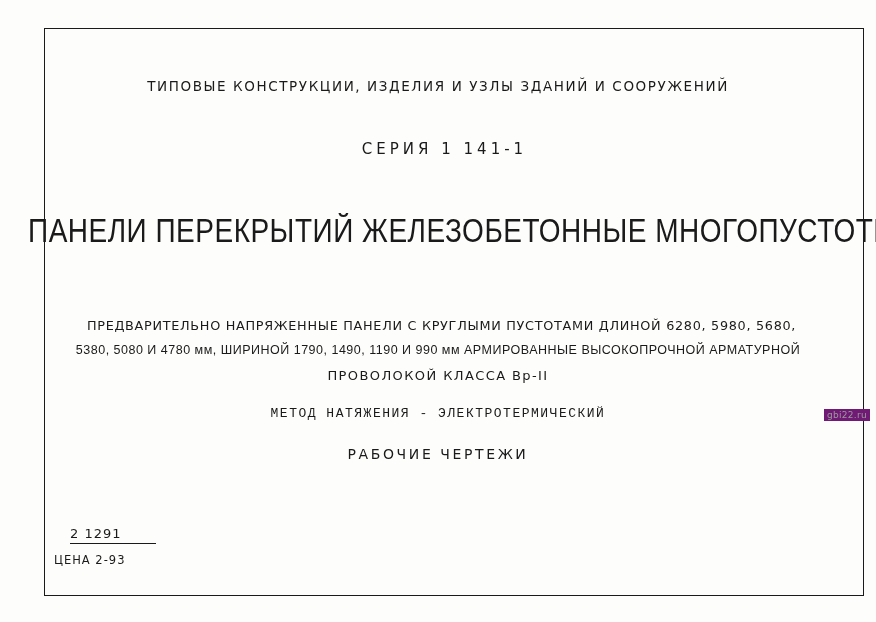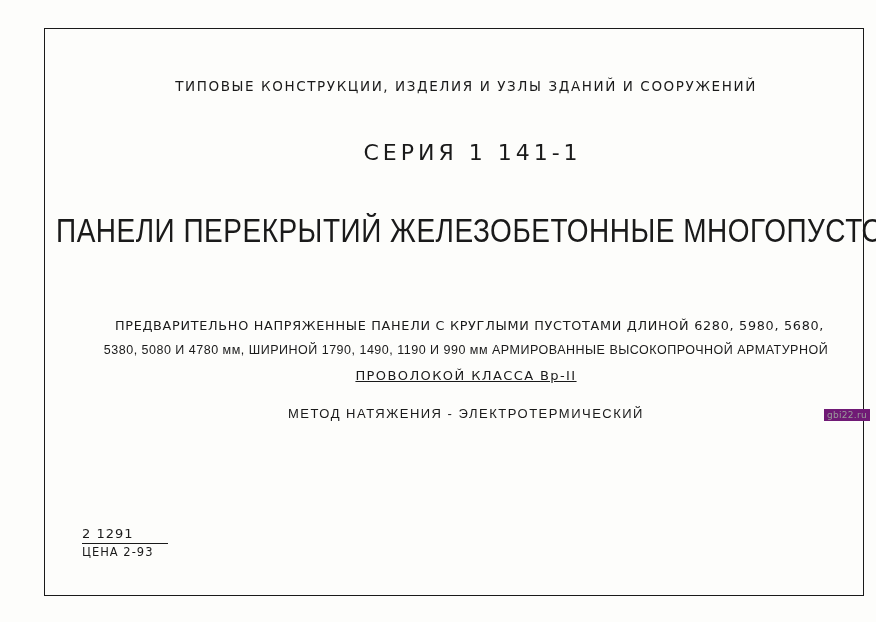--- a/index.html
+++ b/index.html
@@ -24,21 +24,21 @@
     position: absolute;
     left: 44px;
     top: 28px;
     width: 820px;
     height: 568px;
     border: 1.5px solid #1a1a1a;
     box-sizing: border-box;
   }
   .content {
     position: absolute;
-    left: 56px;
+    left: 28px;
     top: 28px;
     width: 820px;
     height: 568px;
     box-sizing: border-box;
   }
 
   .line {
     text-align: center;
     white-space: nowrap;
   }
@@ -52,21 +52,21 @@
     letter-spacing: 1.6px;
     font-family: "DejaVu Sans", sans-serif;
     font-weight: 400;
   }
 
   .l-series-num {
     position: absolute;
     top: 112px;
     left: 0;
     right: 0;
-    font-size: 22px;
+    font-size: 15px;
     letter-spacing: 4px;
     font-family: "DejaVu Sans", sans-serif;
     padding-left: 13px;
   }
 
   .l-title {
     position: absolute;
     top: 185px;
     left: 0;
     right: 0;
@@ -108,30 +108,29 @@
     font-family: Liberation Sans, sans-serif;
   }
   .l-desc3 {
     position: absolute;
     top: 340px;
     left: 0;
     right: 0;
     font-size: 13px;
     letter-spacing: 1.4px;
     font-family: "DejaVu Sans", sans-serif;
-    text-decoration: underline;
   }
   .l-method {
     position: absolute;
     top: 378px;
     left: 0;
     right: 0;
     font-size: 13px;
     letter-spacing: 1.5px;
-    font-family: Liberation Sans, sans-serif;
+    font-family: Liberation Mono, monospace;
   }
   .l-drawings {
     position: absolute;
     top: 418px;
     left: 0;
     right: 0;
     font-size: 14px;
     letter-spacing: 2.6px;
     font-family: "DejaVu Sans", sans-serif;
   }
@@ -142,25 +141,26 @@
     top: 495px;
     font-family: "DejaVu Sans", sans-serif;
   }
   .footer-code {
     font-size: 13px;
     letter-spacing: 1px;
     padding-bottom: 2px;
     border-bottom: 1.2px solid #1a1a1a;
     display: inline-block;
     min-width: 86px;
+    margin-left: 16px;
   }
   .footer-price {
     font-size: 11.5px;
     letter-spacing: 1px;
-    margin-top: 1px;
+    margin-top: 9px;
   }
 
   .watermark {
     position: absolute;
     right: 6px;
     top: 409px;
     font-size: 9px;
     color: #9a9a9a;
     background: #701a75;
     padding: 1px 3px;
@@ -185,20 +185,21 @@
 
 
     <div class="line l-desc1">ПРЕДВАРИТЕЛЬНО НАПРЯЖЕННЫЕ ПАНЕЛИ С КРУГЛЫМИ ПУСТОТАМИ ДЛИНОЙ 6280, 5980, 5680,</div>
 
     <div class="line l-desc2">5380, 5080 И 4780 мм, ШИРИНОЙ 1790, 1490, 1190 И 990 мм АРМИРОВАННЫЕ ВЫСОКОПРОЧНОЙ АРМАТУРНОЙ</div>
 
     <div class="line l-desc3">ПРОВОЛОКОЙ КЛАССА Вр-II</div>
 
     <div class="line l-method">МЕТОД НАТЯЖЕНИЯ - ЭЛЕКТРОТЕРМИЧЕСКИЙ</div>
 
+    <div class="line l-drawings">РАБОЧИЕ ЧЕРТЕЖИ</div>
 
     <div class="footer">
       <div class="footer-code">2 1291</div>
       <div class="footer-price">ЦЕНА 2-93</div>
     </div>
 
   </div>
 
   <div class="watermark">gbi22.ru</div>
 

